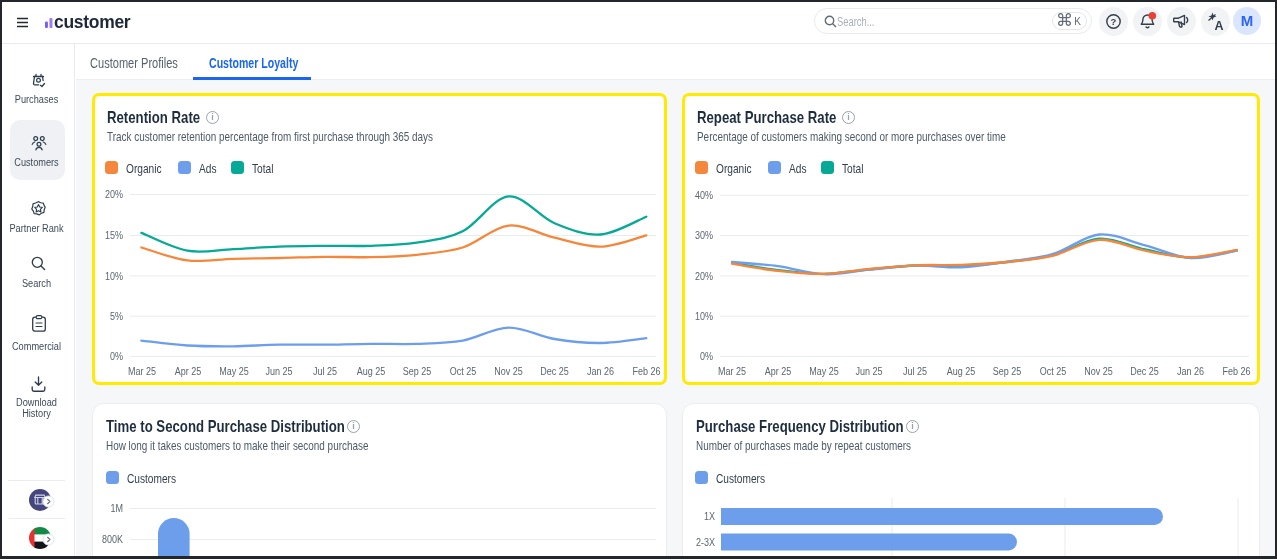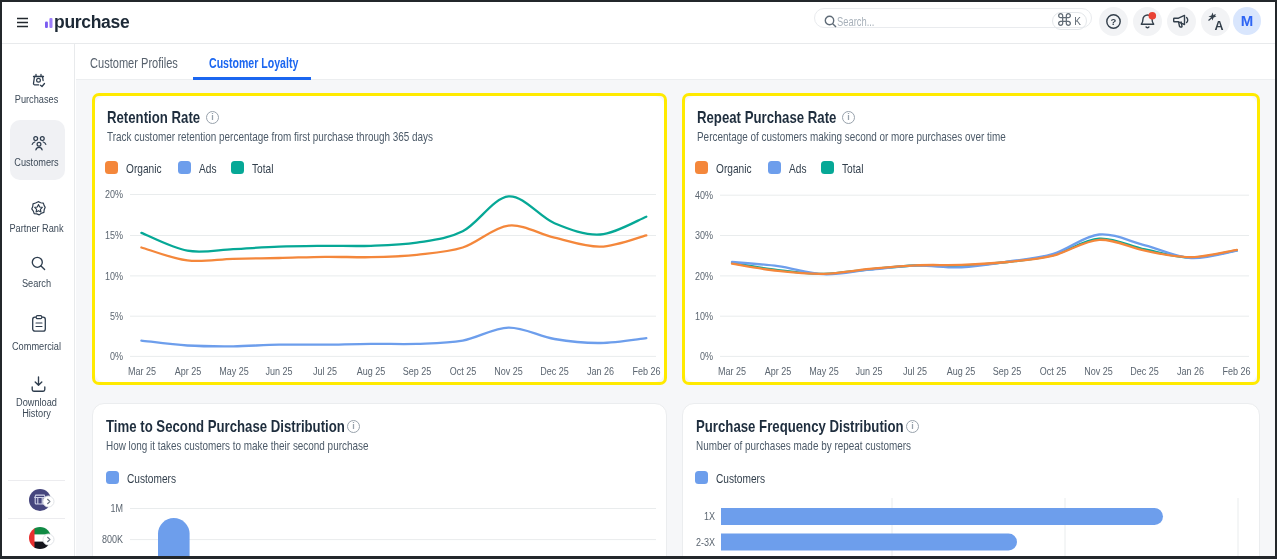--- a/index.html
+++ b/index.html
@@ -4,21 +4,21 @@
 <style>
 * { margin:0; padding:0; box-sizing:border-box; }
 html,body { width:1277px; height:559px; overflow:hidden; }
 body { font-family:"Liberation Sans", sans-serif; background:#fff; position:relative; }
 .frame { position:absolute; left:0; top:0; width:1277px; height:559px; border:2px solid #23272b; border-bottom-width:3px; background:transparent; z-index:50; pointer-events:none; }
 .abs { position:absolute; }
 
 .topbar { position:absolute; left:2px; top:2px; right:2px; height:42px; background:#fff; border-bottom:1px solid #e8eaec; z-index:5; }
 .logo-text { position:absolute; left:54px; top:12px; font-size:17.5px; font-weight:bold; color:#1d2936; letter-spacing:-0.3px; }
 
-.search { position:absolute; left:814px; top:8px; width:278px; height:20px; border:1px solid #e9ebee; border-radius:13px; background:#fff; }
+.search { position:absolute; left:814px; top:8px; width:278px; height:26px; border:1px solid #e9ebee; border-radius:13px; background:#fff; }
 .search .ph { position:absolute; left:22px; top:5px; font-size:13px; color:#a8b1ba; transform:scaleX(0.72); transform-origin:left top; }
 .kbadge { position:absolute; right:4px; top:3px; width:35px; height:18px; border:1px solid #e4e7ea; border-radius:9px; color:#626c76; }
 .kbadge .cmd { position:absolute; left:3px; top:-3px; font-size:17px; }
 .kbadge .kk { position:absolute; right:5px; top:3px; font-size:10px; }
 .cbtn { position:absolute; top:7px; width:29px; height:29px; border-radius:50%; background:#f2f3f5; }
 .avatar { position:absolute; left:1233px; top:7px; width:28px; height:28px; border-radius:50%; background:#d9e6fd; color:#2e65f4; font-weight:bold; font-size:15px; text-align:center; line-height:28px; }
 
 .sidebar { position:absolute; left:2px; top:44px; width:73px; bottom:2px; background:#fff; border-right:1px solid #e8eaec; z-index:4; }
 .sb-item { position:absolute; left:0; width:73px; text-align:center; color:#3e4b59; font-size:10px; transform:scaleX(0.92); }
 .sb-sel { position:absolute; left:8px; top:120px; width:55px; height:60px; background:#f0f1f4; border-radius:10px; }
@@ -48,21 +48,21 @@
     <div class="tabs"></div>
   </div>
 
 <svg class="abs" style="left:17px;top:17px;z-index:6" width="12" height="12" viewBox="0 0 12 12">
  <path d="M0,1.5 h11 M0,5.5 h11 M0,9.5 h11" stroke="#22282e" stroke-width="1.7"></path>
 </svg>
 <svg class="abs" style="left:44.5px;top:18px;z-index:6" width="8" height="10" viewBox="0 0 8 10">
  <rect x="0" y="3.5" width="2.9" height="6.5" rx="1.1" fill="#7b5cf0"></rect>
  <rect x="4.4" y="0" width="3.1" height="10" rx="1.1" fill="#9d7efb"></rect>
 </svg>
-<div class="logo-text" style="z-index:6">purchase</div>
+<div class="logo-text" style="z-index:6">customer</div>
 <div class="search" style="z-index:6">
  <svg style="left:9px;top:6px" width="13" height="13" viewBox="0 0 13 13">
   <circle cx="5.5" cy="5.5" r="4.2" fill="none" stroke="#5f6b77" stroke-width="1.4"></circle>
   <path d="M8.7,8.7 L12,12" stroke="#5f6b77" stroke-width="1.4"></path>
  </svg>
  <div class="ph">Search...</div>
  <div class="kbadge">
       <span class="cmd">⌘</span>
       <span class="kk">K</span>
     </div>

